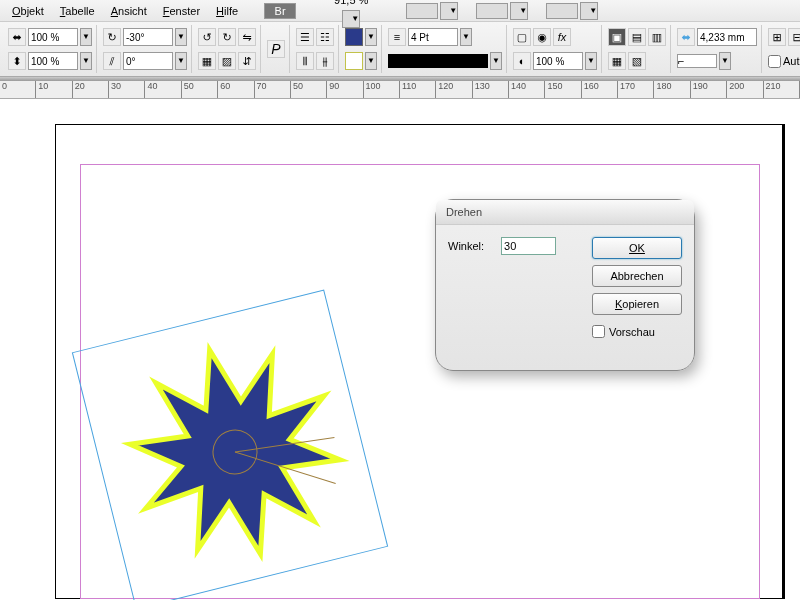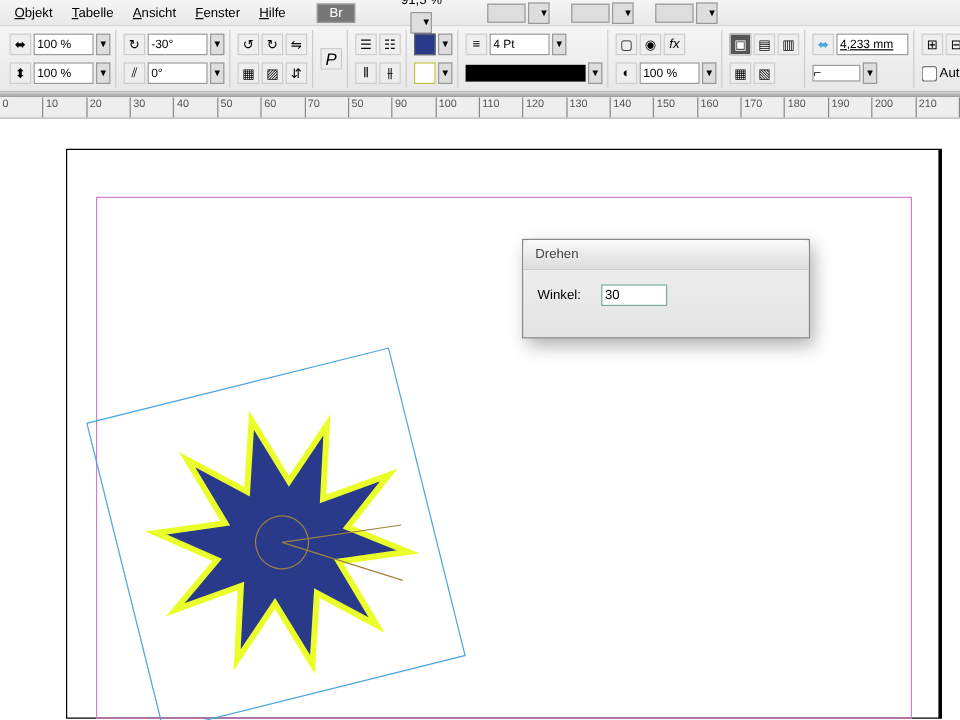--- a/index.html
+++ b/index.html
@@ -26,21 +26,21 @@
 .ruler-h .tick { width: 40px; border-right: 1px solid #888; font-size: 9px; padding-left: 2px; color: #555; }
 .thick { height: 4px; background: linear-gradient(#ccc,#999); }
 
 .canvas { position: relative; width: 800px; height: 500px; background: #fff; }
 .page-edge { position: absolute; top: 25px; left: 55px; right: 15px; bottom: 0; border: 1px solid #000; border-right: 3px solid #000; }
 .margin { position: absolute; top: 65px; left: 80px; right: 40px; bottom: 0; border: 1px solid #d080d0; }
 
 .sel-box { position: absolute; top: 218px; left: 100px; width: 260px; height: 265px; border: 1px solid #4aa3df; transform: rotate(-14deg); }
 .star { position: absolute; top: 238px; left: 120px; }
 
-.dialog { position: absolute; top: 100px; left: 435px; width: 240px; background: linear-gradient(#f0f0f0,#e4e4e4); border: 1px solid #888; border-radius: 0; box-shadow: 4px 6px 14px rgba(0,0,0,0.3); padding-bottom: 8px; }
+.dialog { position: absolute; top: 100px; left: 435px; width: 260px; background: linear-gradient(#f0f0f0,#e4e4e4); border: 1px solid #888; border-radius: 18px; box-shadow: 4px 6px 14px rgba(0,0,0,0.3); padding-bottom: 20px; }
 .dialog .title { background: linear-gradient(#fafafa,#dcdcdc); padding: 6px 10px; border-bottom: 1px solid #ccc; border-radius: 6px 6px 0 0; color: #444; }
 .dialog .body { padding: 12px; display: flex; gap: 10px; }
 .dialog .left { flex: 1; }
 .dialog .row { display: flex; align-items: center; gap: 17px; margin-bottom: 6px; }
 .dialog input.txt { width: 55px; height: 18px; border: 1px solid #7a9; padding: 0 2px; }
 .dialog .right { display: flex; flex-direction: column; gap: 6px; }
 .dialog button { width: 90px; height: 22px; background: linear-gradient(#fdfdfd,#e6e6e6); border: 1px solid #888; border-radius: 3px; cursor: pointer; }
 .dialog button.primary { border: 1px solid #2a7ab0; box-shadow: 0 0 2px #5ac; }
 .dialog label.chk { display: flex; align-items: center; gap: 4px; margin-top: 4px; }
 </style>
@@ -162,21 +162,21 @@
       <span class="tb-ico">▥</span>
     </div>
     <div class="tb-row">
       <span class="tb-ico">▦</span>
       <span class="tb-ico">▧</span>
     </div>
   </div>
   <div class="tb-group">
     <div class="tb-row">
       <span class="tb-ico" style="color:#4aa3df">⬌</span>
-      <input class="tb-input" style="width: 60px; text-decoration: underline;" value="4,233 mm">
+      <input class="tb-input" style="width: 60px;" value="4,233 mm">
     </div>
     <div class="tb-row">
       <span style="width:40px;height:14px;border:1px solid #999;background:#fff">⌐</span>
       <span class="tb-dd">▼</span>
     </div>
   </div>
   <div class="tb-group">
     <div class="tb-row">
       <span class="tb-ico">⊞</span>
       <span class="tb-ico">⊟</span>
@@ -230,15 +230,24 @@
 
   <div class="dialog">
     <div class="title">Drehen</div>
     <div class="body">
       <div class="left">
         <div class="row">
           <span>Winkel:</span>
           <input class="txt" value="30" style="">
         </div>
       </div>
+      <div class="right">
+        <button class="primary"><u>OK</u></button>
+        <button>Abbrechen</button>
+        <button><u>K</u>opieren</button>
+        <label class="chk">
+          <input type="checkbox" style="">
+          <span>Vorschau</span>
+        </label>
+      </div>
     </div>
   </div>
 </div>
 
 </body></html>

